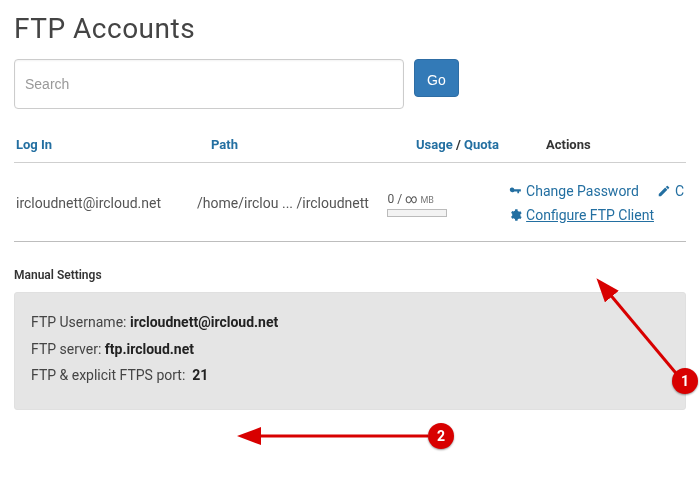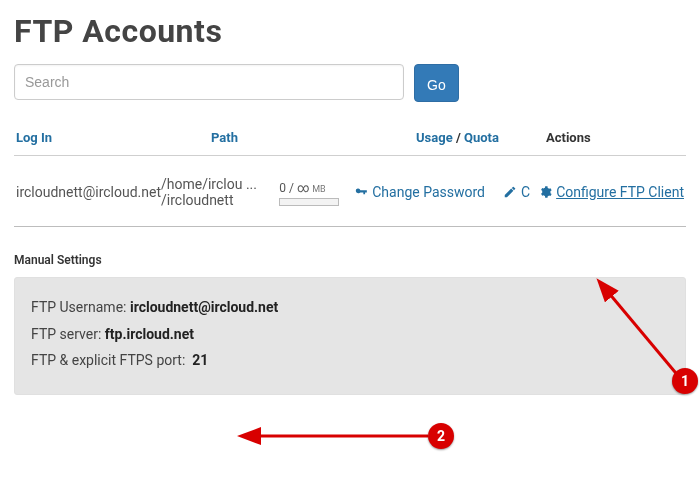--- a/index.html
+++ b/index.html
@@ -7,35 +7,35 @@
     font-family: -apple-system, BlinkMacSystemFont, "Segoe UI", Roboto, Arial, sans-serif;
     background: #fff;
     color: #333;
     width: 700px;
     height: 500px;
     overflow: hidden;
     position: relative;
     padding: 12px 14px 14px 14px;
   }
   h1.page-title {
-    font-size: 32px;
-    font-weight: 700;
+    font-size: 28px;
+    font-weight: 400;
     color: #444;
     margin-bottom: 14px;
     letter-spacing: 0.5px;
   }
   .search-row {
     display: flex;
     gap: 10px;
     align-items: stretch;
     margin-bottom: 22px;
   }
   .search-input {
     flex: 0 0 390px;
-    height: 36px;
+    height: 50px;
     border: 1px solid #ccc;
     border-radius: 4px;
     padding: 0 10px;
     font-size: 14px;
     color: #555;
     box-shadow: inset 0 1px 2px rgba(0,0,0,0.05);
   }
   .search-input::placeholder { color: #999; }
   .go-btn {
     background: #337ab7;
@@ -67,21 +67,21 @@
     font-size: 14px;
     color: #555;
     border-bottom: 1px solid #bdbdbd;
   }
   .usage-cell { font-size: 12px; color: #555; }
   .usage-sub  { font-size: 9px; color: #777; }
   .usage-bar {
     width: 60px; height: 8px; border:1px solid #bbb;
     background: #f3f3f3; margin-top: 3px;
   }
-  .actions-cell { display:flex; flex-direction: row; gap:8px; }
+  .actions-cell { display:flex; flex-direction: column; gap:8px; }
   .action-row { display:flex; gap:18px; align-items:center; }
   .action-link {
     color: #236fa1; font-size: 14px; cursor: pointer;
     display: inline-flex; align-items: center; gap:4px;
     white-space: nowrap;
   }
   .action-link.underline { text-decoration: underline; }
   .ico { width:14px; height:14px; display:inline-block; }
   .section-title {
     font-size: 12px; font-weight: 600; color: #333;

